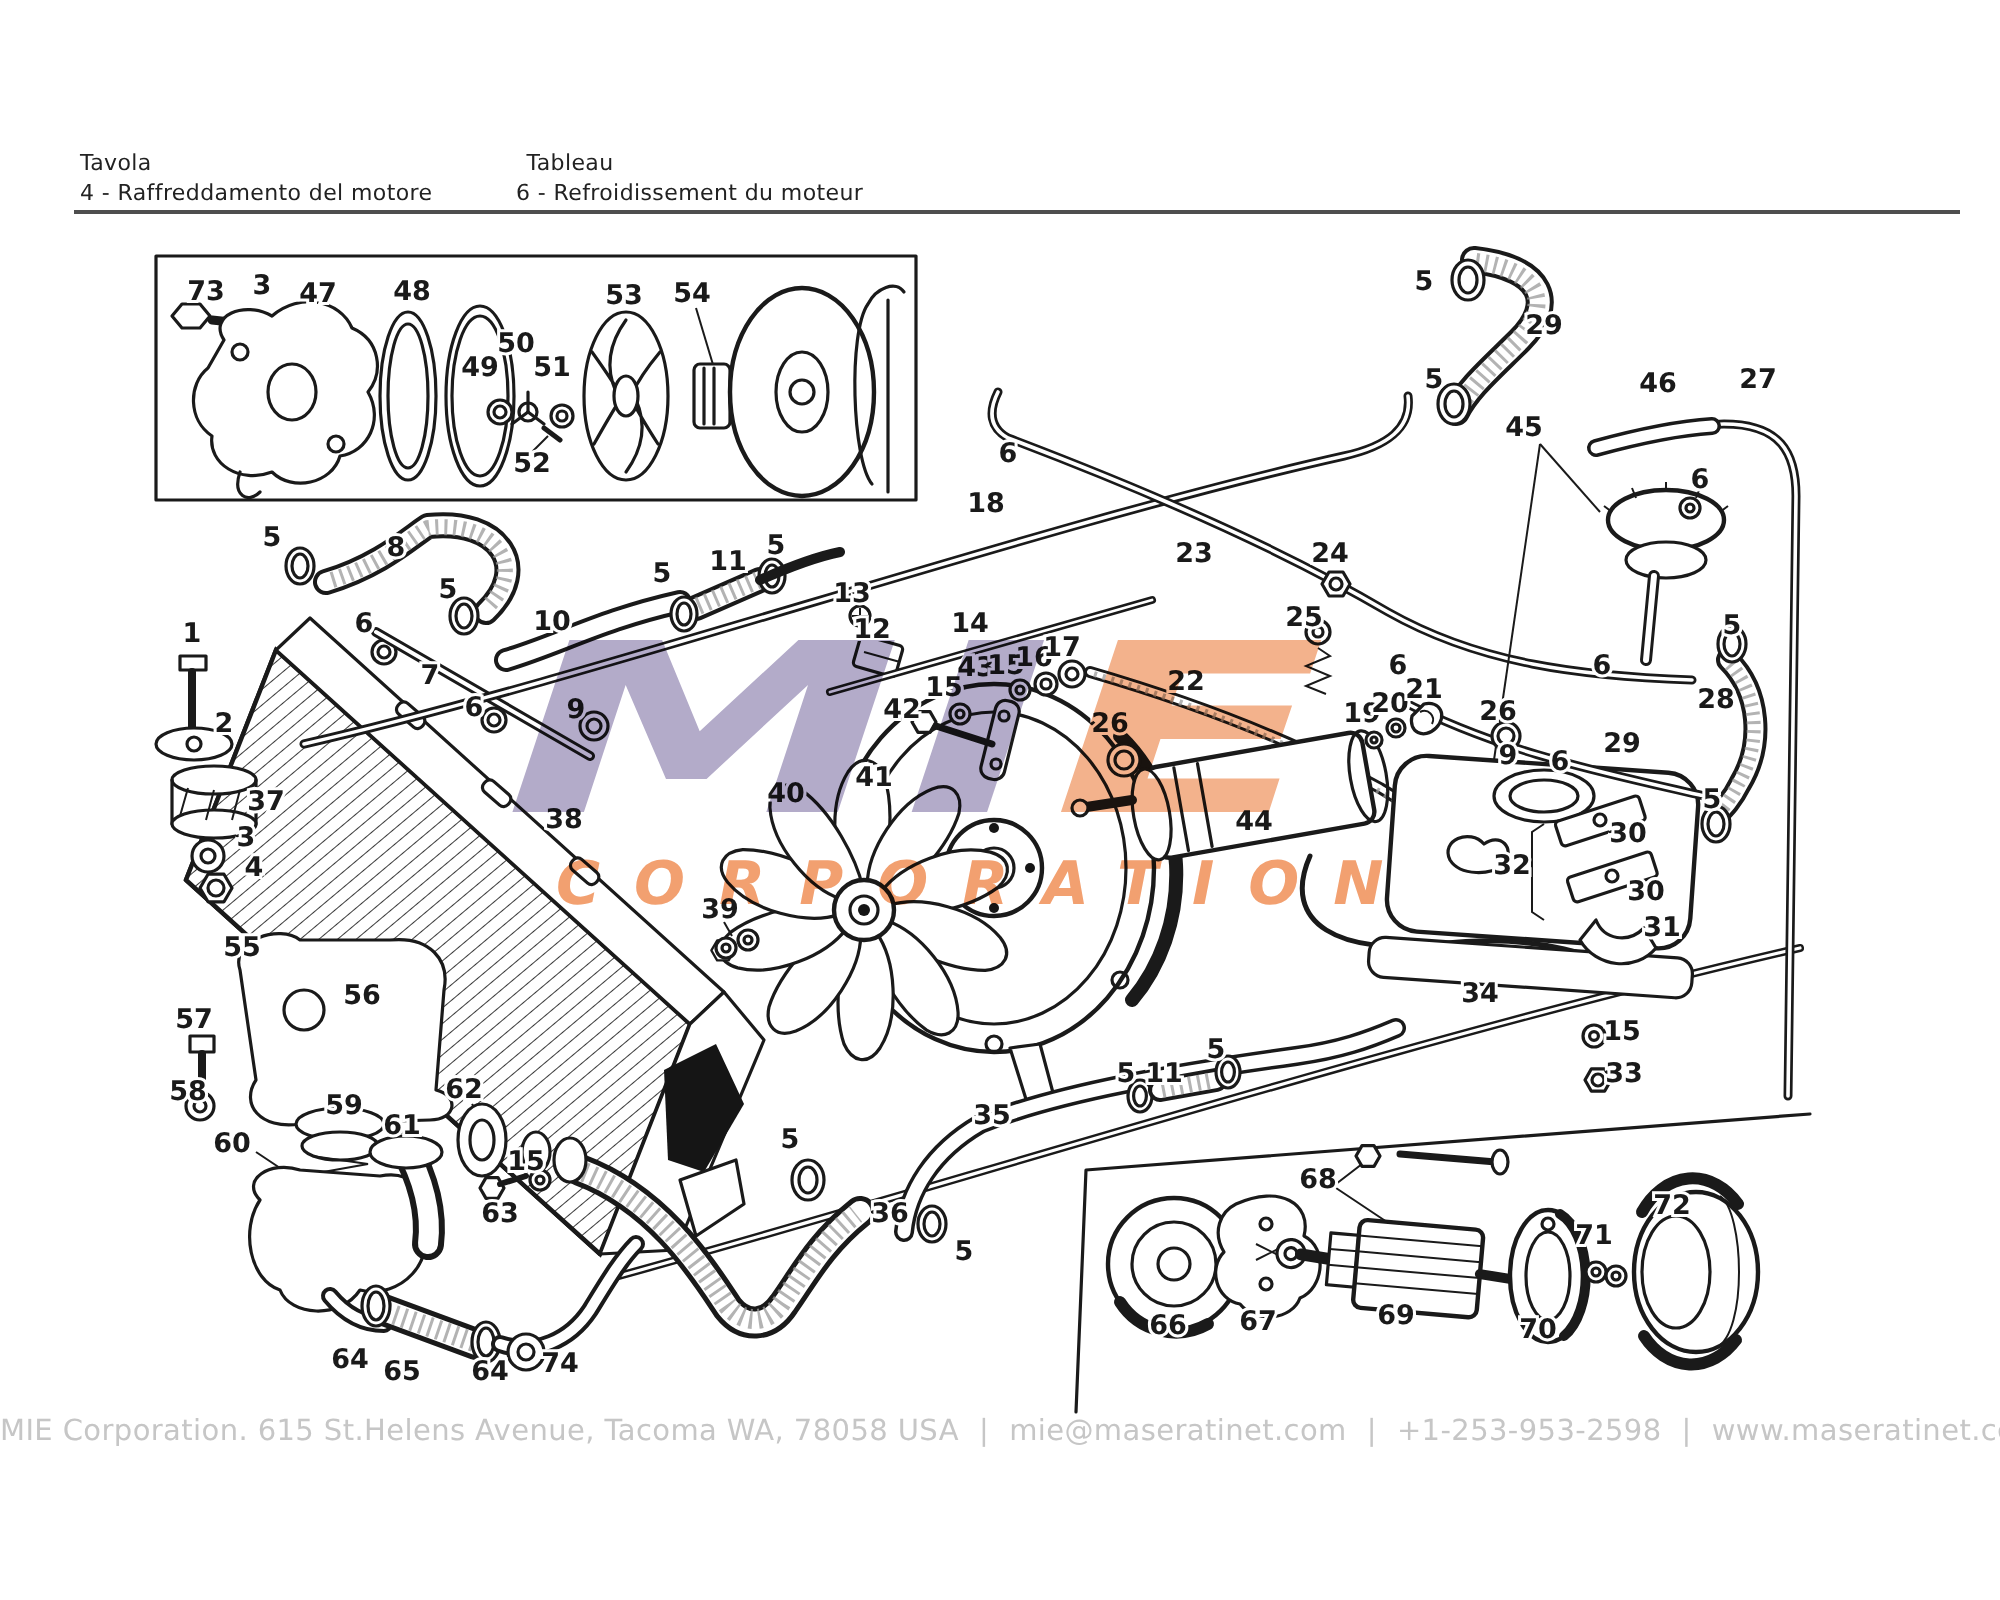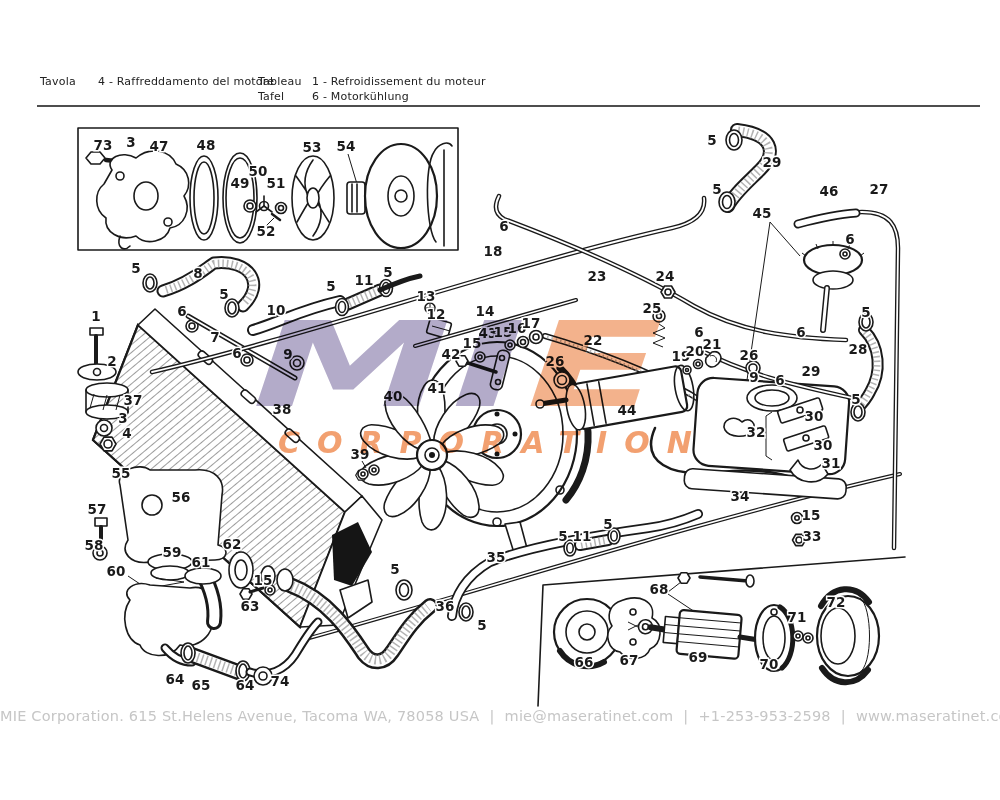--- a/index.html
+++ b/index.html
@@ -7,23 +7,23 @@
     --ink:#1a1a1a; --rule:#4e4e4e; --footer:#c6c6c6;
     --wm-lav:#b3abc9; --wm-sal:#f3b28c; --wm-org:#f2a070;
   }
   html,body{margin:0;padding:0;background:#fff;}
   body{position:relative;width:1000px;height:800px;overflow:hidden;
        font-family:"DejaVu Sans","Liberation Sans",sans-serif;color:var(--ink);}
   
   .header{position:absolute;top:74px;left:0;width:1000px;font-size:11px;line-height:15px;
           letter-spacing:.2px;color:#222;}
   .hcol{position:absolute;top:0;}
-  .hrow{display:flex;}
+  .hrow{display:flex;flex-direction:column;}
   .hlabel{display:inline-block;width:58px;}
-  .hlabel.r{width:54px;}
+  .hlabel.r{width:54px;text-align:center;}
   .hrule{position:absolute;top:105px;left:37px;width:943px;height:2px;background:var(--rule);}
   
   .footer{position:absolute;top:708px;left:0;width:1000px;text-align:center;
           font-size:14.5px;color:var(--footer);letter-spacing:.2px;white-space:nowrap;}
   .footer .sep{margin:0 10px;color:var(--footer);}
   
   .watermark{position:absolute;left:252px;top:306px;z-index:5;mix-blend-mode:multiply;
              pointer-events:none;}
   .wm-big{font-style:italic;font-weight:900;font-size:118px;line-height:1;white-space:nowrap;
           transform:scaleX(1.7);transform-origin:left center;}
@@ -571,25 +571,21 @@
 <div class="header">
   <div class="hcol" style="left:40px">
     <div class="hrow">
       <span class="hlabel">Tavola</span>
       <span>4 - Raffreddamento del motore</span>
     </div>
   </div>
   <div class="hcol" style="left:258px">
     <div class="hrow">
       <span class="hlabel r">Tableau</span>
-      <span>1 - Refroidissement du moteur</span>
-    </div>
-    <div class="hrow">
-      <span class="hlabel r">Tafel</span>
-      <span>6 - Motorkühlung</span>
+      <span>6 - Refroidissement du moteur</span>
     </div>
   </div>
 </div>
 <div class="hrule"></div>
 
 <div class="footer">
   <span>MIE Corporation. 615 St.Helens Avenue, Tacoma WA, 78058 USA</span><span class="sep">|</span><span>mie@maseratinet.com</span><span class="sep">|</span><span>+1-253-953-2598</span><span class="sep">|</span><span>www.maseratinet.com</span>
 </div>
 
 </body></html>

